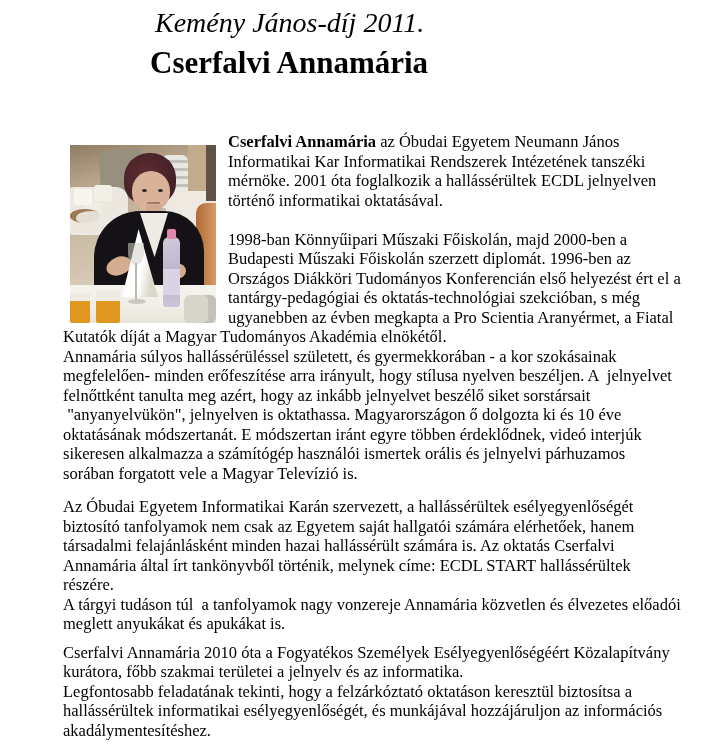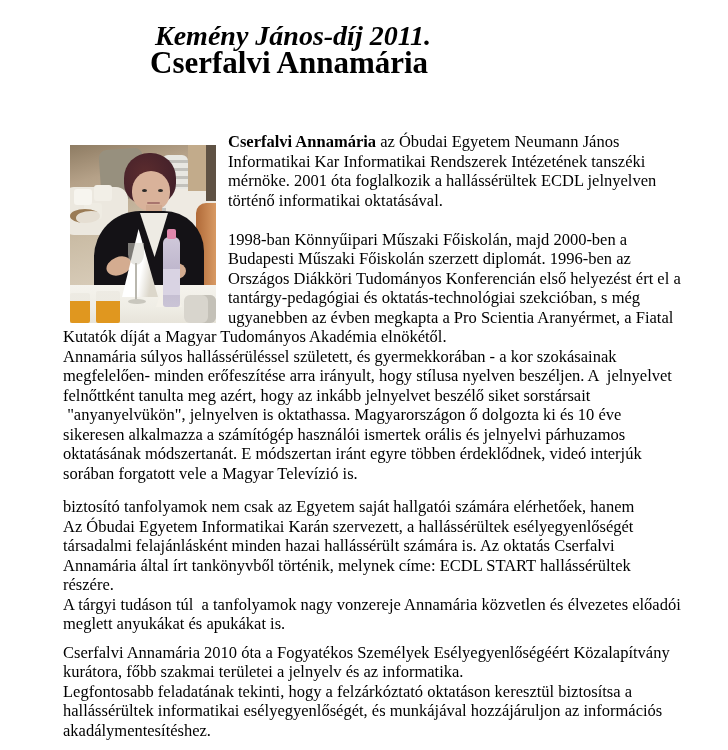--- a/index.html
+++ b/index.html
@@ -5,22 +5,22 @@
   html, body { margin: 0; padding: 0; }
   body {
     width: 728px; height: 750px;
     background: #ffffff;
     position: relative;
     overflow: hidden;
     font-family: "Liberation Serif", serif;
     color: #000;
   }
   .title1 {
-    position: absolute; left: 155px; top: 20px;
-    font-size: 28px; font-weight: bold; font-style: italic;
+    position: absolute; left: 155px; top: 7px;
+    font-size: 28px; font-weight: normal; font-style: italic;
     white-space: pre;
   }
   .title2 {
     position: absolute; left: 150px; top: 45px;
     font-size: 31px; font-weight: bold;
     white-space: pre;
   }
   .content {
     position: absolute; left: 63px; top: 132px; width: 660px;
   }
@@ -137,30 +137,30 @@
     <div class="ln">ugyanebben az évben megkapta a Pro Scientia Aranyérmet, a Fiatal</div>
   </div>
 
   <div class="ln">Kutatók díját a Magyar Tudományos Akadémia elnökétől.</div>
 
   <div>
     <div class="ln">Annamária súlyos hallássérüléssel született, és gyermekkorában - a kor szokásainak</div>
     <div class="ln">megfelelően- minden erőfeszítése arra irányult, hogy stílusa nyelven beszéljen. A  jelnyelvet</div>
     <div class="ln">felnőttként tanulta meg azért, hogy az inkább jelnyelvet beszélő siket sorstársait</div>
     <div class="ln"> "anyanyelvükön", jelnyelven is oktathassa. Magyarországon ő dolgozta ki és 10 éve</div>
+    <div class="ln">oktatásának módszertanát. E módszertan iránt egyre többen érdeklődnek, videó interjúk</div>
     <div class="ln">sikeresen alkalmazza a számítógép használói ismertek orális és jelnyelvi párhuzamos</div>
-    <div class="ln">oktatásának módszertanát. E módszertan iránt egyre többen érdeklődnek, videó interjúk</div>
     <div class="ln">sorában forgatott vele a Magyar Televízió is.</div>
   </div>
 
   <div class="gap-a"></div>
 
   <div>
+    <div class="ln">Az Óbudai Egyetem Informatikai Karán szervezett, a hallássérültek esélyegyenlőségét</div>
     <div class="ln">biztosító tanfolyamok nem csak az Egyetem saját hallgatói számára elérhetőek, hanem</div>
-    <div class="ln">Az Óbudai Egyetem Informatikai Karán szervezett, a hallássérültek esélyegyenlőségét</div>
     <div class="ln">társadalmi felajánlásként minden hazai hallássérült számára is. Az oktatás Cserfalvi</div>
     <div class="ln">Annamária által írt tankönyvből történik, melynek címe: ECDL START hallássérültek</div>
     <div class="ln">részére.</div>
   </div>
 
   <div>
     <div class="ln">A tárgyi tudáson túl  a tanfolyamok nagy vonzereje Annamária közvetlen és élvezetes előadói</div>
     <div class="ln">meglett anyukákat és apukákat is.</div>
   </div>
 

